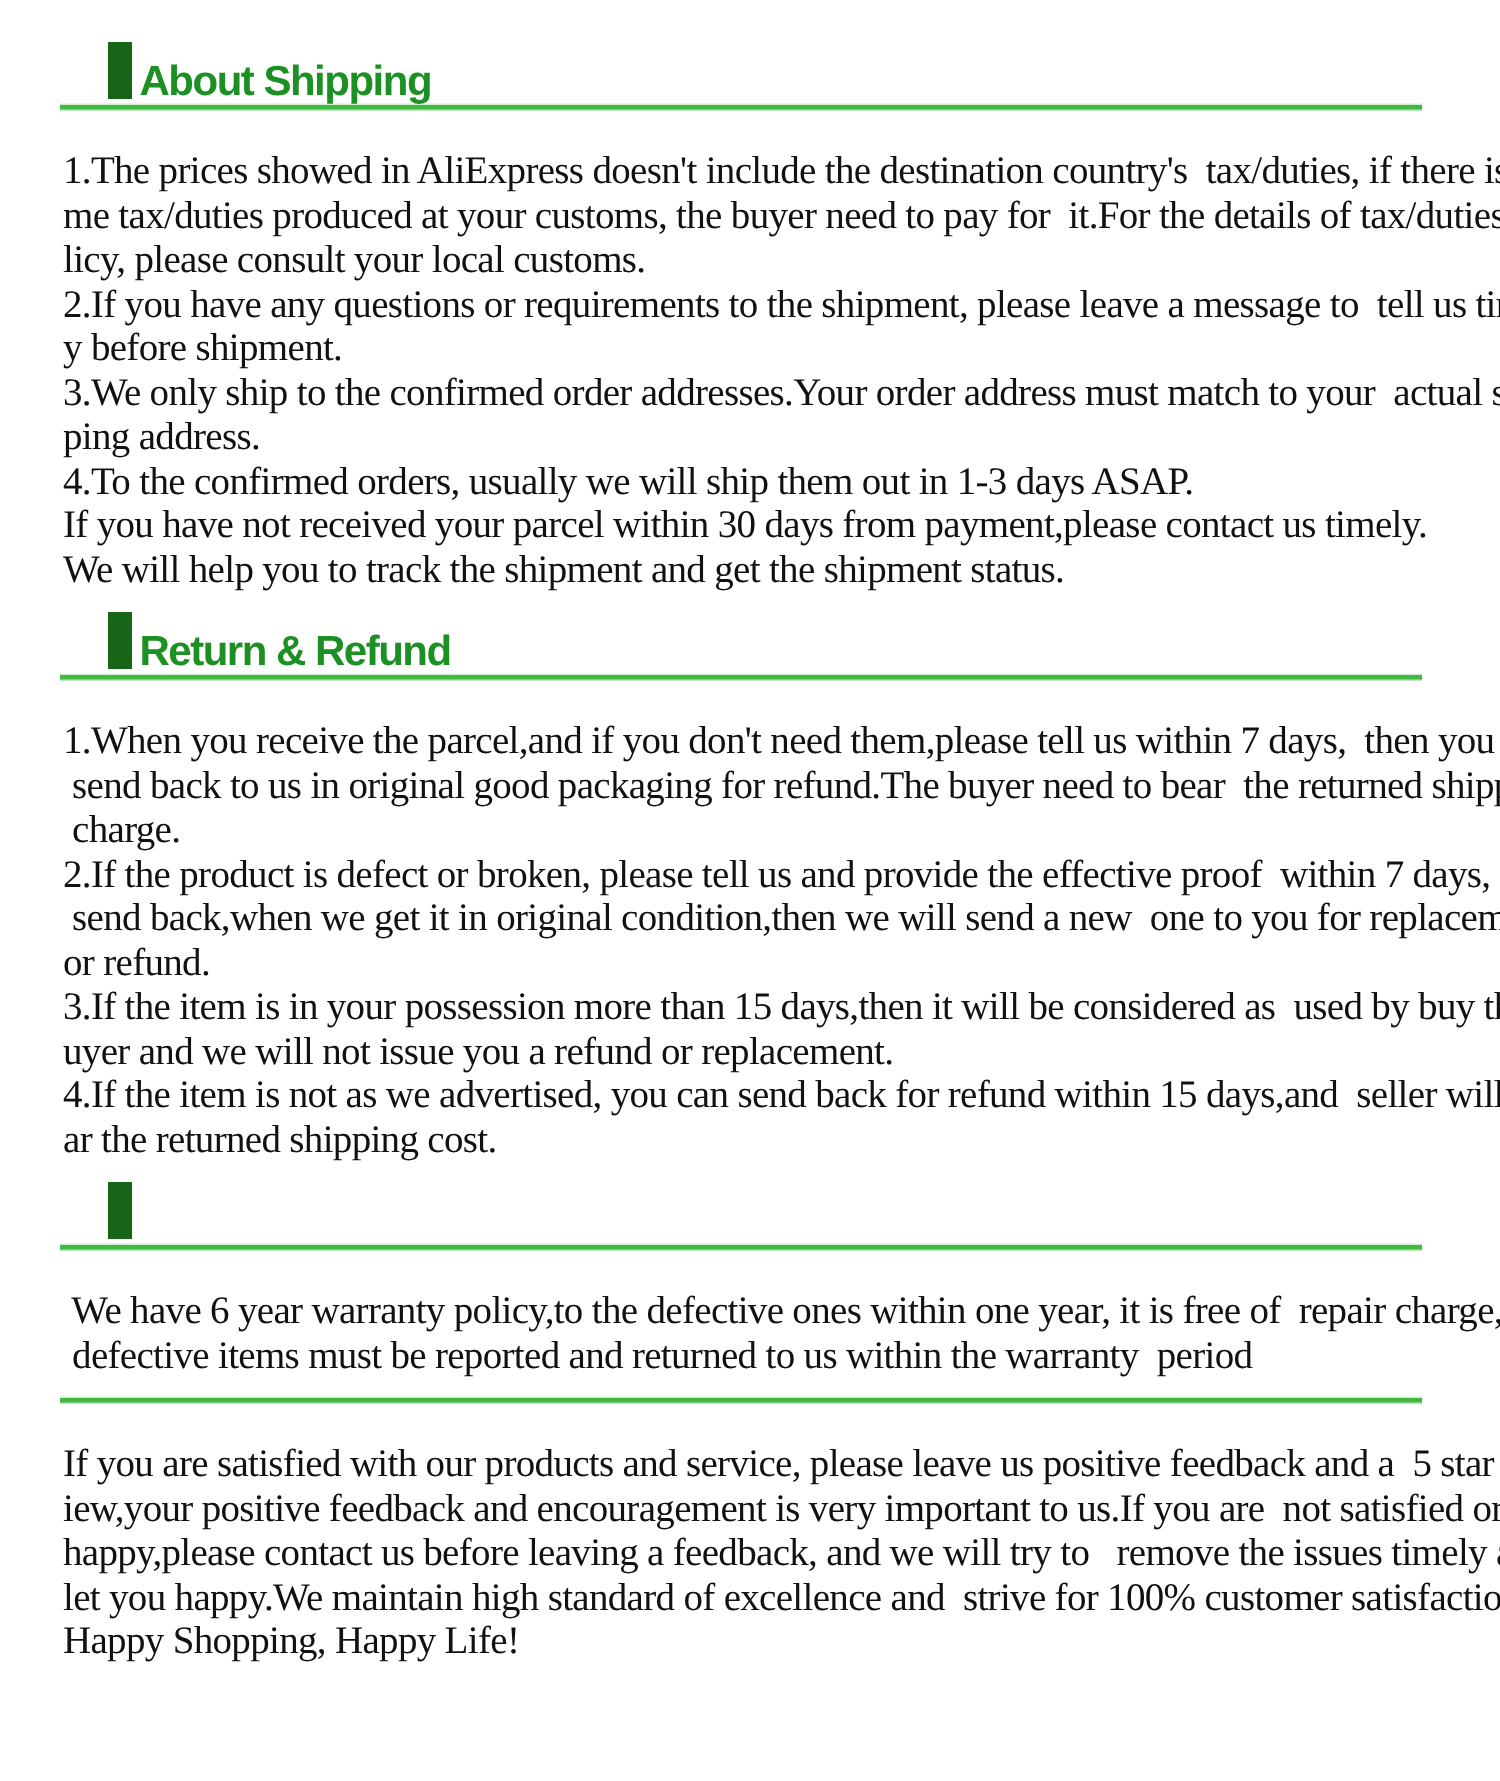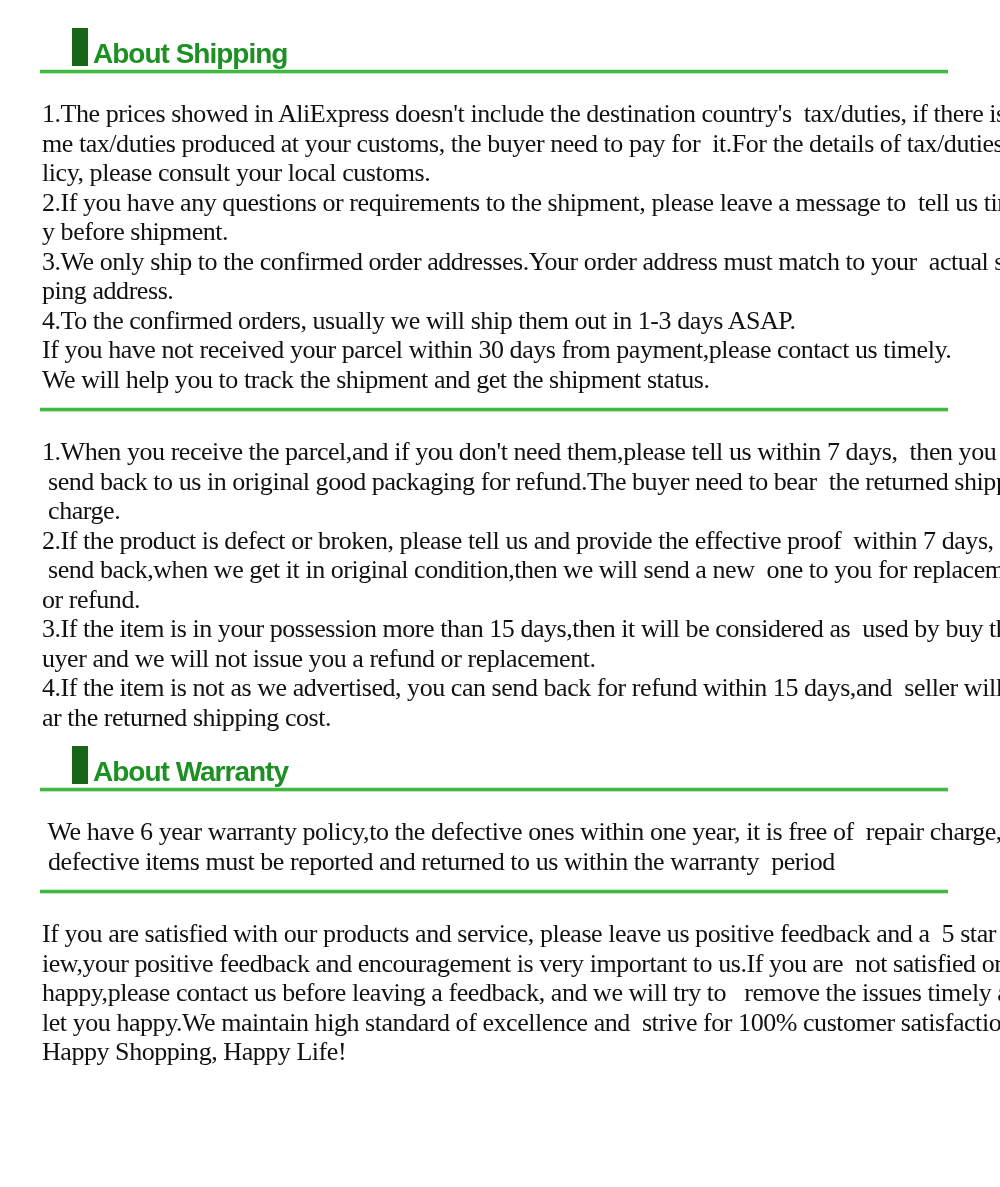--- a/index.html
+++ b/index.html
@@ -76,37 +76,40 @@
 2.If you have any questions or requirements to the shipment, please leave a message to  tell us timel
 y before shipment.
 3.We only ship to the confirmed order addresses.Your order address must match to your  actual ship
 ping address.
 4.To the confirmed orders, usually we will ship them out in 1-3 days ASAP.
 If you have not received your parcel within 30 days from payment,please contact us timely.
 We will help you to track the shipment and get the shipment status.</div>
   </div>
 
   <div class="section">
+    <div class="section-heading">
+      <span class="accent-bar"></span>
+      <span class="section-title">Return &amp; Refund</span>
+    </div>
     <div class="divider"></div>
     <div class="section-body">1.When you receive the parcel,and if you don't need them,please tell us within 7 days,  then you can
  send back to us in original good packaging for refund.The buyer need to bear  the returned shipping
  charge.
 2.If the product is defect or broken, please tell us and provide the effective proof  within 7 days, and
  send back,when we get it in original condition,then we will send a new  one to you for replacement
 or refund.
 3.If the item is in your possession more than 15 days,then it will be considered as  used by buy the b
 uyer and we will not issue you a refund or replacement.
 4.If the item is not as we advertised, you can send back for refund within 15 days,and  seller will be
 ar the returned shipping cost.</div>
   </div>
 
   <div class="section">
     <div class="section-heading">
       <span class="accent-bar"></span>
-      <span class="section-title">About Warranty</span>
     </div>
     <div class="divider"></div>
     <div class="section-body"> We have 6 year warranty policy,to the defective ones within one year, it is free of  repair charge,but
  defective items must be reported and returned to us within the warranty  period</div>
   </div>
 
   <div class="section">
     <div class="divider"></div>
     <div class="section-body">If you are satisfied with our products and service, please leave us positive feedback and a  5 star rev
 iew,your positive feedback and encouragement is very important to us.If you are  not satisfied or un

